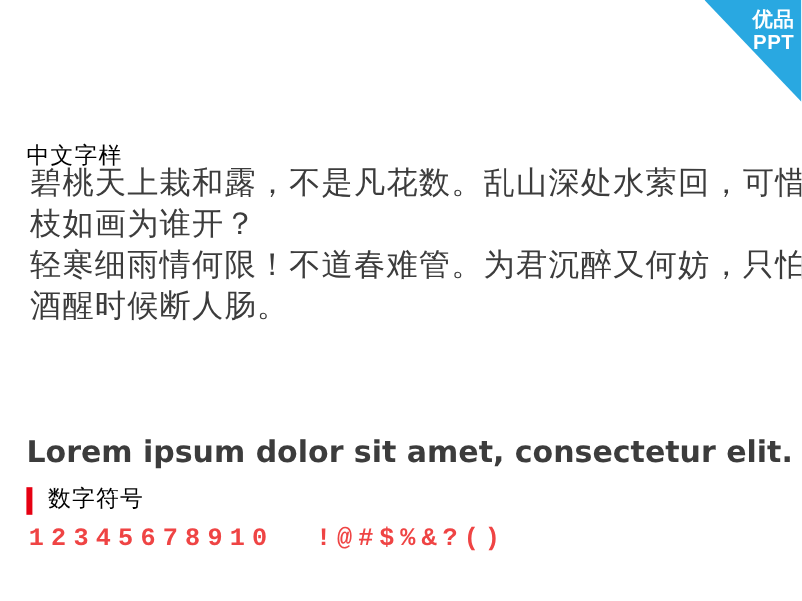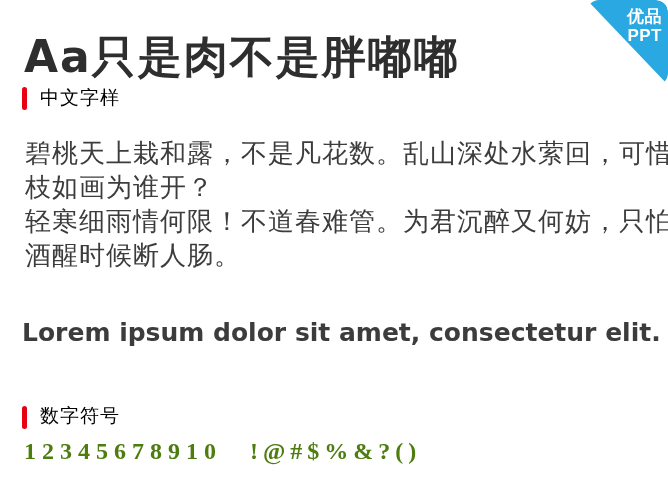--- a/index.html
+++ b/index.html
@@ -1,15 +1,15 @@
 <!DOCTYPE html>
 <html><head>
 <meta charset="utf-8">
 <style>
-  * { margin: 0; padding: 0; box-sizing: border-box; border-radius: 12px; }
+  * { margin: 0; padding: 0; box-sizing: border-box; }
   html, body { background: #ffffff; }
   .page {
     position: relative;
     width: 668px;
     height: 501px;
     background: #ffffff;
     overflow: hidden;
     font-family: "Liberation Sans", sans-serif;
   }
 
@@ -61,21 +61,21 @@
     width: 5px;
     height: 23px;
     background: #e60012;
   }
   .heading-text {
     font-size: 19px;
     color: #000000;
     letter-spacing: 1px;
     white-space: nowrap;
   }
-  .heading-cn  { top: 86px; }
+  .heading-cn  { top: 104px; flex-direction: column; }
   .heading-en  { top: 289px; }
   .heading-num { top: 405px; align-items: flex-end; }
 
   
   .cn-sample {
     position: absolute;
     left: 25px;
     top: 136px;
     font-family: "DejaVu Sans", sans-serif;
     font-size: 26px;
@@ -89,49 +89,48 @@
   .en-sample {
     position: absolute;
     left: 22px;
     top: 318px;
     font-family: "DejaVu Sans", sans-serif;
     font-size: 25px;
     font-weight: bold;
     line-height: 30px;
     color: #3c3c3c;
   }
-  .en-sample .line { white-space: nowrap; }
+  .en-sample .line { white-space: nowrap; margin-top: 44px; }
 
   
   .num-sample {
     position: absolute;
     left: 24px;
     top: 438px;
-    font-family: Liberation Serif, serif;
-    font-size: 24px;
+    font-family: Liberation Mono, monospace;
+    font-size: 21px;
     font-weight: bold;
-    color: #4d7c0f;
+    color: #ef4444;
     white-space: nowrap;
   }
   .digits  { letter-spacing: 6px; }
   .symbols { letter-spacing: 5px; margin-left: 22px; }
 </style>
 </head>
 <body>
 
 <div class="page">
 
   <div class="corner-badge">
     <div class="badge-text">
       <div>优品</div>
       <div>PPT</div>
     </div>
   </div>
 
-  <h1 class="font-title">Aa只是肉不是胖嘟嘟</h1>
 
   <div class="section-heading heading-cn">
     <span class="red-bar"></span>
     <span class="heading-text">中文字样</span>
   </div>
 
   <div class="cn-sample">
     <div class="line">碧桃天上栽和露，不是凡花数。乱山深处水萦回，可惜一</div>
     <div class="line">枝如画为谁开？</div>
     <div class="line">轻寒细雨情何限！不道春难管。为君沉醉又何妨，只怕</div>

